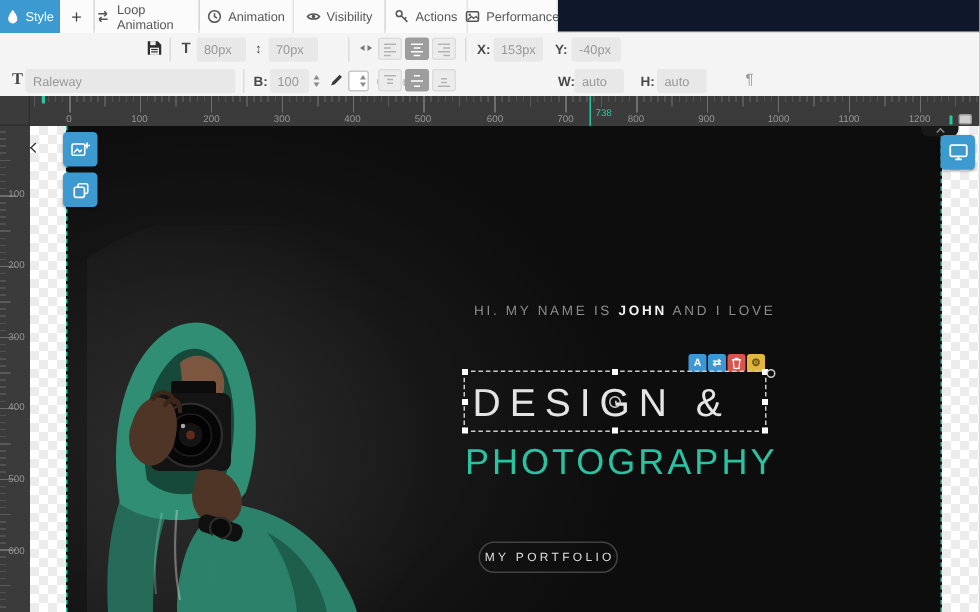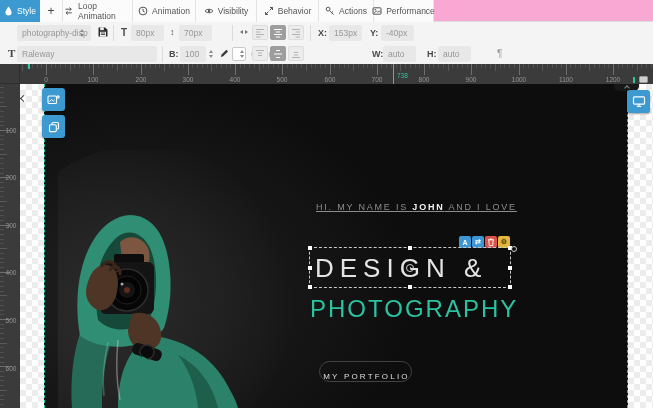--- a/index.html
+++ b/index.html
@@ -1,21 +1,21 @@
 <!DOCTYPE html>
 <html><head>
 <meta charset="utf-8">
 <style>
   html,body{margin:0;padding:0;background:#fff;}
   *{box-sizing:border-box;}
   #app{position:relative;width:653px;height:408px;overflow:hidden;
        font-family:"Liberation Sans",sans-serif;-webkit-font-smoothing:antialiased;}
 
   
-  .tabbar{position:absolute;left:0;top:0;width:653px;height:22px;background:#f9a8d4;
+  .tabbar{position:absolute;left:0;top:0;width:653px;height:22px;background:#0f172a;
           border-bottom:1px solid #ddd;display:flex;}
   .tab{height:22px;display:flex;align-items:center;justify-content:center;gap:4px;
        border-right:1px solid #e4e4e4;font-size:8.5px;color:#555;cursor:pointer;background:#fbfbfb;}
   .tab svg{flex:0 0 auto;}
   .tab.active{background:#3d9ad1;color:#fff;border-right:none;}
   .tab.plus{font-size:12px;color:#444;}
 
   
   .toolbar{position:absolute;left:0;top:22px;width:653px;height:42px;background:#f4f4f4;}
   .lbl{position:absolute;font-size:9px;font-weight:bold;color:#4a4a4a;}
@@ -79,21 +79,21 @@
            transform:rotate(45deg);margin-top:2px;}
 
   
   .bluebtn{position:absolute;width:23px;height:23px;background:#3d9ad1;border-radius:3px;cursor:pointer;
            display:flex;align-items:center;justify-content:center;box-shadow:0 1px 2px rgba(0,0,0,.35);}
   .panel-chev{position:absolute;left:21px;top:96px;width:5px;height:5px;border-left:1.5px solid #3c3c3c;
               border-bottom:1.5px solid #3c3c3c;transform:rotate(45deg);cursor:pointer;}
 
   
   .headline{position:absolute;left:271px;top:118px;font-size:9px;letter-spacing:1.8px;
-            color:#8c8c8c;white-space:nowrap;cursor:pointer;text-decoration:underline;}
+            color:#8c8c8c;white-space:nowrap;cursor:pointer;}
   .headline .name{color:#f2f2f2;font-weight:bold;}
   .actrow{position:absolute;left:414px;top:152px;display:flex;gap:1px;}
   .act{width:12px;height:12px;border-radius:2px;display:flex;align-items:center;justify-content:center;
        font-size:7px;color:#fff;cursor:pointer;font-weight:bold;}
   .act.a1,.act.a2{background:#3d97d4;}
   .act.a3{background:#d9544d;}
   .act.a4{background:#e3b73c;color:#5d4a10;}
 
   .design-box{position:absolute;left:264px;top:163px;width:202px;height:41px;
               border:1px dashed #c9c9c9;cursor:move;}
@@ -104,21 +104,21 @@
   .hnd.ml{left:-2px;top:calc(50% - 2px);} .hnd.mr{right:-2px;top:calc(50% - 2px);}
   .hnd.bl{left:-2px;bottom:-2px;} .hnd.bm{left:calc(50% - 2px);bottom:-2px;} .hnd.br{right:-2px;bottom:-2px;}
   .anchor{position:absolute;left:calc(50% - 4px);top:calc(50% - 4px);width:8px;height:8px;border-radius:50%;
           border:1px solid #d0d0d0;}
   .anchor::after{content:"";position:absolute;left:2.5px;top:2.5px;width:1.5px;height:1.5px;background:#d0d0d0;border-radius:50%;}
   .rotate-hnd{position:absolute;left:201px;top:-2px;width:6px;height:6px;border-radius:50%;border:1px solid #c9c9c9;cursor:grab;}
 
   .title2{position:absolute;left:265px;top:203px;font-size:24px;font-weight:300;letter-spacing:2px;
           color:#2bc2a1;white-space:nowrap;line-height:44px;cursor:pointer;}
   .cta{position:absolute;left:274px;top:277px;width:93px;height:21px;border:1px solid #424242;
-       border-radius:11px;display:flex;align-items:flex-end;justify-content:center;cursor:pointer;}
+       border-radius:11px;display:flex;align-items:center;justify-content:center;cursor:pointer;}
   .cta span{font-size:8px;letter-spacing:2.2px;color:#dfdfdf;padding-left:2px;}
 
   .figure{position:absolute;left:13px;top:66px;}
 </style>
 </head>
 <body>
 
 <div id="app">
 
   <div class="tabbar">
@@ -144,26 +144,20 @@
           <path d="M5 2.8 V5.1 L6.7 6.1" fill="none" stroke="currentColor" stroke-width="1"></path>
         </svg>
       <span>Animation</span>
     </div>
     <div class="tab" style="width:61px">
       <svg width="10" height="10" viewBox="0 0 10 10">
           <path d="M1 5 C2.5 2.7 7.5 2.7 9 5 C7.5 7.3 2.5 7.3 1 5 Z" fill="none" stroke="currentColor" stroke-width="1"></path>
           <circle cx="5" cy="5" r="1.2" fill="currentColor"></circle>
         </svg>
       <span>Visibility</span>
-    </div>
-    <div class="tab" style="width:62px">
-      <svg width="10" height="10" viewBox="0 0 10 10">
-          <path d="M6 1.5 H8.5 V4 M8.5 1.5 L5.6 4.4 M4 8.5 H1.5 V6 M1.5 8.5 L4.4 5.6" fill="none" stroke="currentColor" stroke-width="1"></path>
-        </svg>
-      <span>Behavior</span>
     </div>
     <div class="tab" style="width:55px">
       <svg width="10" height="10" viewBox="0 0 10 10">
           <circle cx="3.1" cy="3.1" r="1.9" fill="none" stroke="currentColor" stroke-width="1"></circle>
           <path d="M4.5 4.5 L8.6 8.6 M6.7 6.7 L7.9 5.5" fill="none" stroke="currentColor" stroke-width="1"></path>
         </svg>
       <span>Actions</span>
     </div>
     <div class="tab" style="width:60px">
       <svg width="10" height="10" viewBox="0 0 10 10">
@@ -171,27 +165,20 @@
           <circle cx="3.2" cy="3.8" r="0.8" fill="currentColor"></circle>
           <path d="M1.8 7.4 L4.3 5 L5.8 6.3 L7.3 4.9 L8.8 6.6" fill="none" stroke="currentColor" stroke-width="0.9"></path>
         </svg>
       <span>Performance</span>
     </div>
   </div>
 
   <div class="toolbar">
 
     <span class="ticon" style="left:8px;top:25px">T</span>
-    <div class="sel" style="left:17px;top:3px;width:74px">
-      <span>photography-disp</span>
-      <span class="stepper" style="left:63px;top:4px">
-          <i class="tri up"></i>
-          <i class="tri down"></i>
-        </span>
-    </div>
     <svg style="position:absolute;left:97px;top:4px" width="12" height="12" viewBox="0 0 12 12">
         <path d="M1.5 1.5 H8.2 L10.5 3.8 V10.5 H1.5 Z" fill="#2e2e2e"></path>
         <rect x="3.2" y="1.5" width="3.6" height="2.6" fill="#f4f4f4"></rect>
         <rect x="3" y="5.8" width="6" height="4.7" fill="#f4f4f4"></rect>
         <rect x="3.8" y="6.6" width="4.4" height="0.8" fill="#2e2e2e"></rect>
         <rect x="3.8" y="8.2" width="4.4" height="0.8" fill="#2e2e2e"></rect>
       </svg>
     <div class="sep" style="left:113px;top:3px"></div>
     <span class="lbl" style="left:121px;top:5px;font-size:10px">T</span>
     <div class="f" style="left:131px;top:3px;width:33px"><span>80px</span></div>

